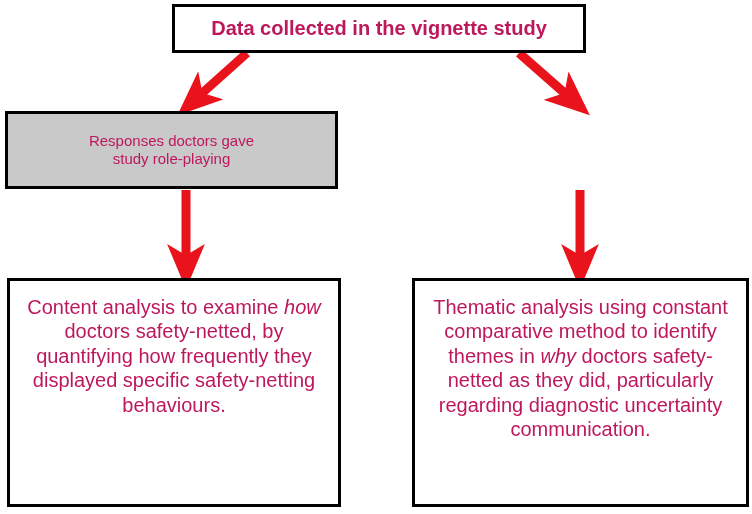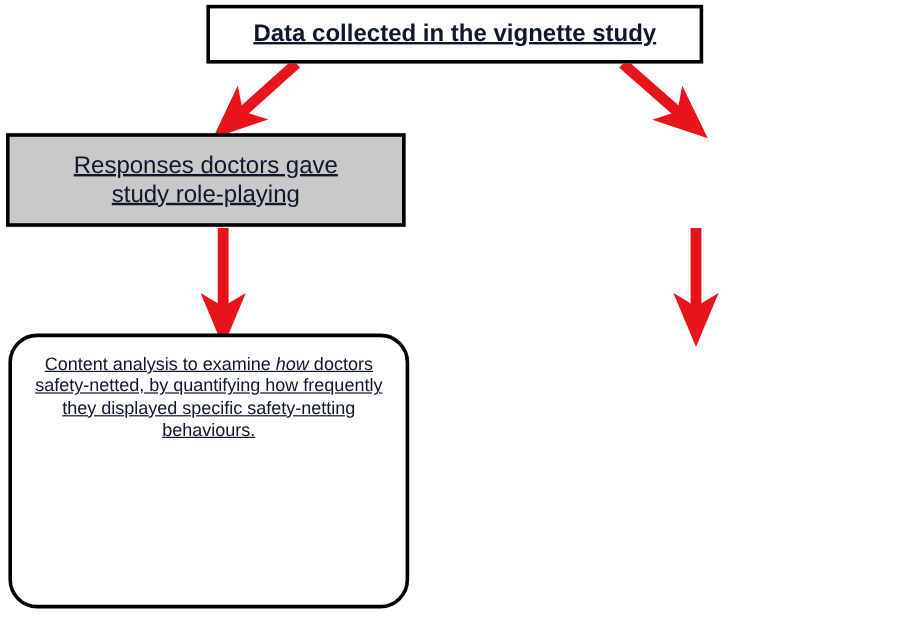--- a/index.html
+++ b/index.html
@@ -19,61 +19,59 @@
   }
   .node {
     position: absolute;
     box-sizing: border-box;
     border: 3px solid #000000;
     background: #ffffff;
     display: flex;
     align-items: center;
     justify-content: flex-end;
     text-align: center;
-    color: #0f172a;
+    color: #be185d;
     line-height: 1.22;
-    text-decoration: underline;
   }
   .node .txt {
     display: block;
     width: 100%;
     padding: 0 6px;
     box-sizing: border-box;
   }
   
   #node-source {
     left: 172px;
     top: 4px;
     width: 414px;
     height: 49px;
     font-size: 20px;
     font-weight: bold;
   }
   
   .node.grey {
     background: #c9c9c9;
-    font-size: 20px;
+    font-size: 15px;
   }
   #node-roleplay {
     left: 5px;
     top: 111px;
     width: 333px;
     height: 78px;
   }
   #node-interview {
     left: 414px;
     top: 111px;
     width: 332px;
     height: 78px;
   }
   
   .node.analysis {
-    font-size: 15px;
+    font-size: 20px;
     align-items: flex-start;
-    border-radius: 24px;
   }
   .node.analysis .txt {
     padding-top: 14px;
   }
   #node-content-analysis {
     left: 7px;
     top: 278px;
     width: 334px;
     height: 229px;
   }
@@ -126,14 +124,17 @@
       <span>Responses doctors gave</span><br>
       <span>study role-playing</span>
     </span>
   </div>
 
 
   <div class="node analysis" id="node-content-analysis">
     <span class="txt"><span>Content analysis to examine </span><span class="em">how</span><span> doctors safety-netted, by quantifying how frequently they displayed specific safety-netting behaviours.</span></span>
   </div>
 
+  <div class="node analysis" id="node-thematic-analysis">
+    <span class="txt"><span>Thematic analysis using constant comparative method to identify themes in </span><span class="em">why</span><span> doctors safety-netted as they did, particularly regarding diagnostic uncertainty communication.</span></span>
+  </div>
 
 </div>
 
 </body></html>

